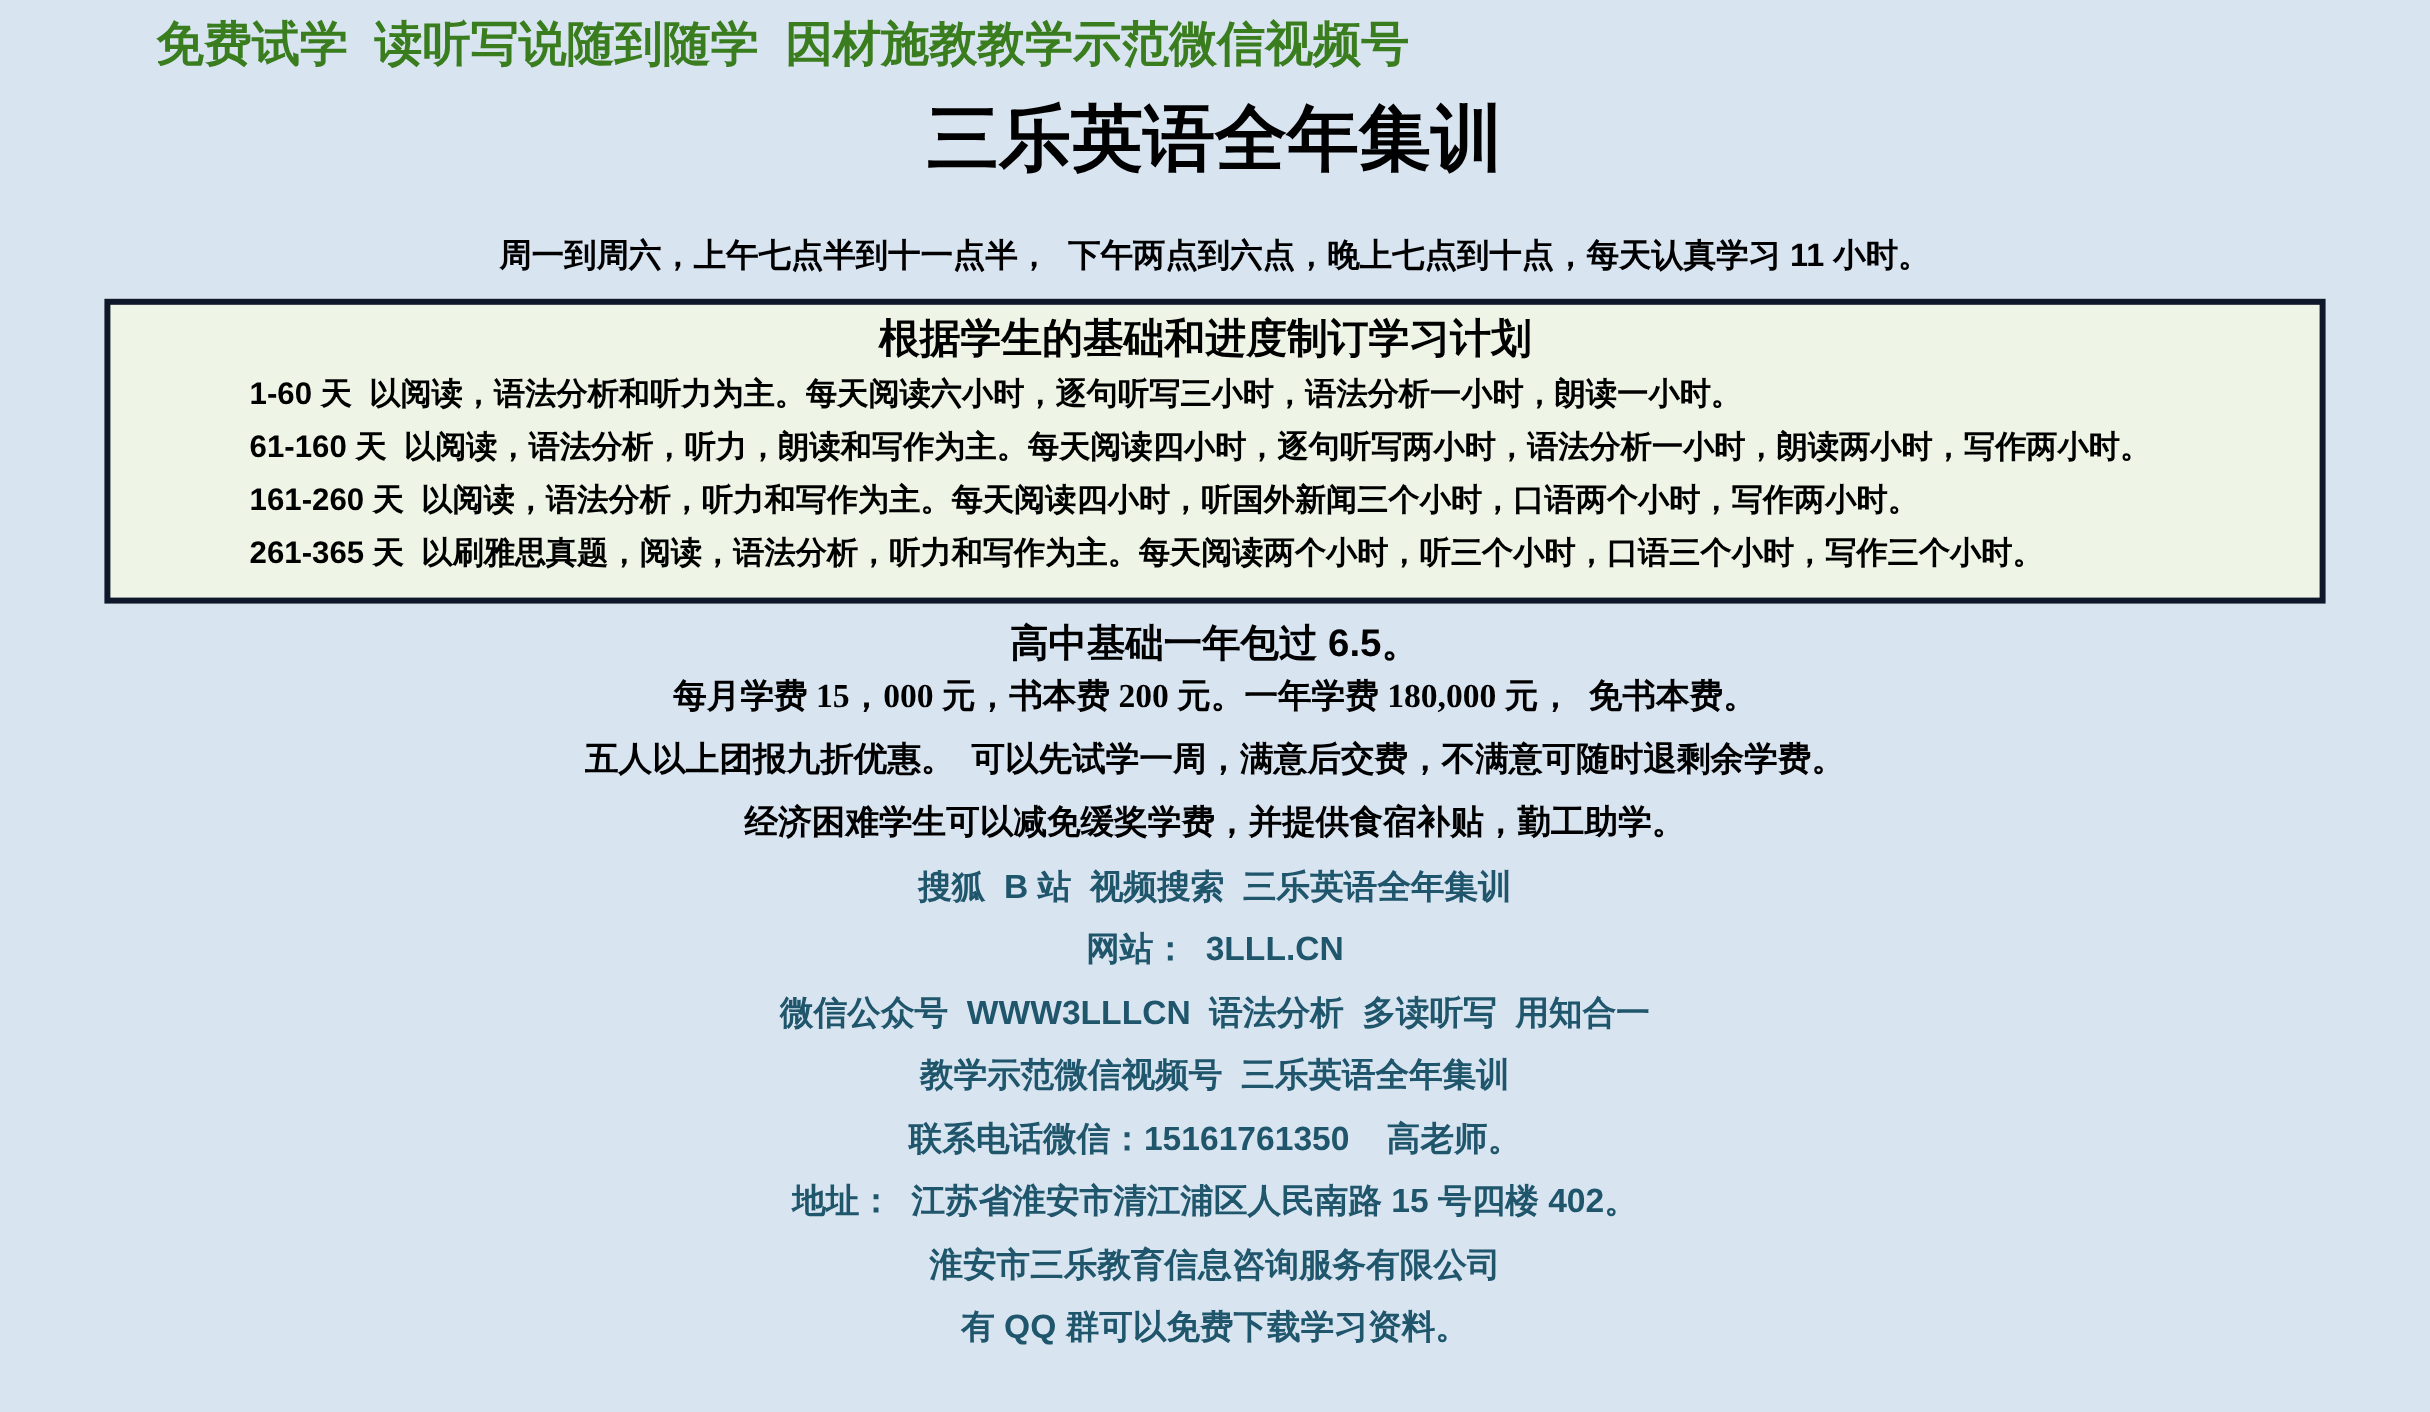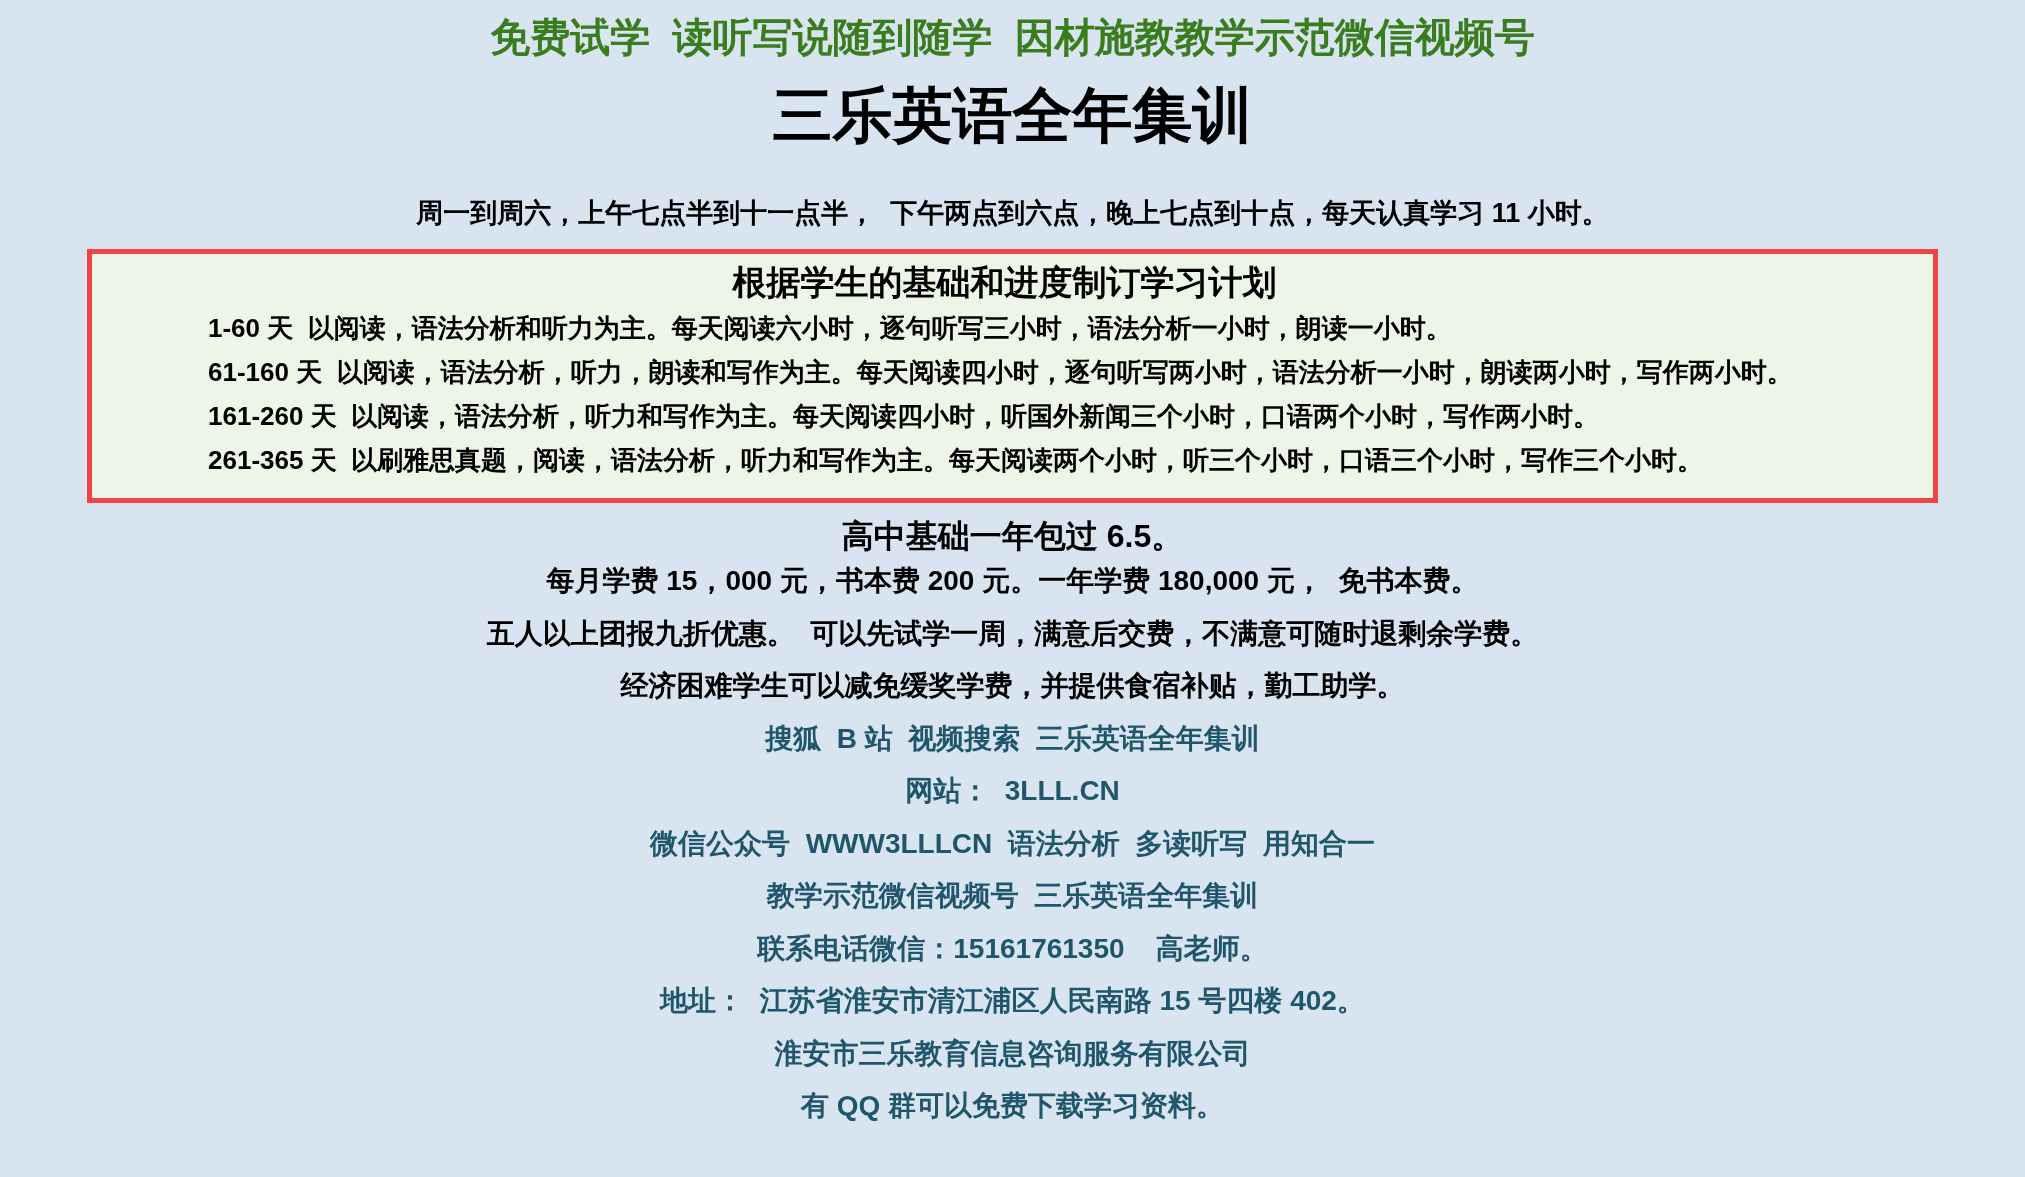--- a/index.html
+++ b/index.html
@@ -3,54 +3,54 @@
 <meta charset="utf-8">
 <style>
   html,body{margin:0;padding:0;}
   body{
     width:2025px;height:1177px;overflow:hidden;
     background:#d9e4f1;
     font-family:"Liberation Sans","DejaVu Sans",sans-serif;
     font-weight:700;color:#000;
   }
   .slogans{
-    display:flex;justify-content:center;align-items:flex-start;
+    display:flex;justify-content:flex-start;align-items:flex-start;
     padding:14px 130px 0 130px;
     color:#3a7d1f;font-size:40px;line-height:1.15;
     white-space:pre-wrap;
   }
   .page-title{
     margin-top:20px;text-align:center;
     font-size:60px;line-height:1.2;color:#000;
   }
   .schedule{
     margin-top:44px;text-align:center;
     font-size:27px;line-height:1.3;white-space:pre-wrap;
   }
   .plan-box{
     margin:18px 87px 0 87px;
-    border:5px solid #ef4444;
+    border:5px solid #0f172a;
     background:#eef5e6;
     padding:6px 16px 16px 0;
   }
   .plan-title{
     text-align:center;font-size:34px;line-height:1.35;
   }
   .plan-line{
     font-size:26px;line-height:44px;padding-left:68px;padding-right:20px;
     white-space:pre-wrap;
     margin-left:48px;
   }
   .guarantee{
     margin-top:14px;text-align:center;
     font-size:32px;line-height:1.2;white-space:pre-wrap;
   }
   .body-line{
     text-align:center;font-size:28px;line-height:52.5px;
-    color:#000;white-space:pre-wrap;
+    color:#000;white-space:pre-wrap;font-family:Liberation Serif, serif;
   }
   .contact-line{
     text-align:center;font-size:28px;line-height:52.5px;
     color:#1f566c;white-space:pre-wrap;
   }
 </style>
 </head>
 <body>
 
 <div>

